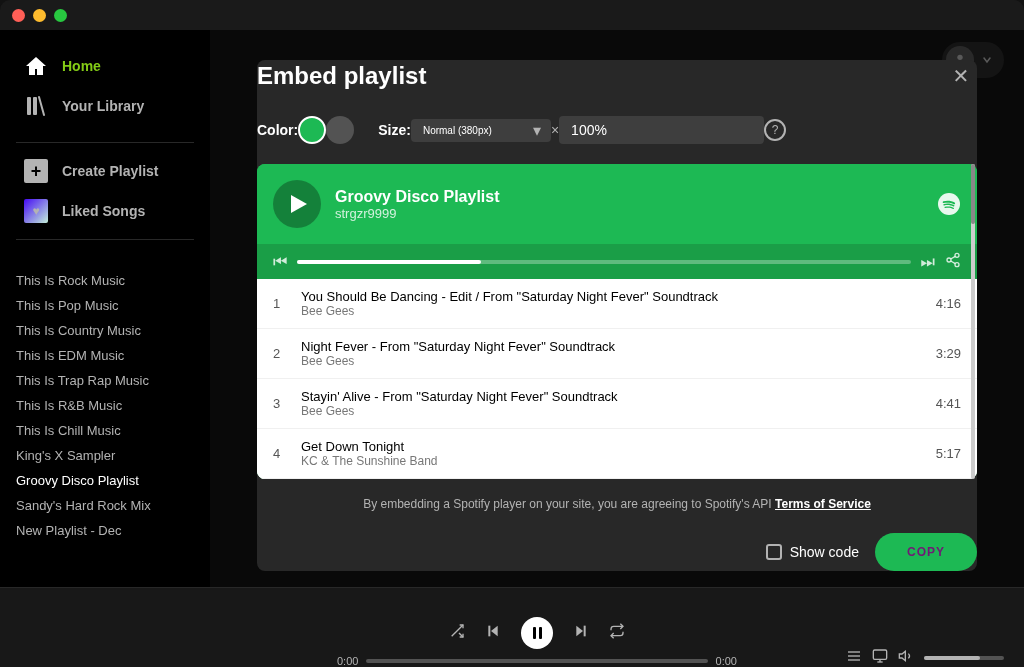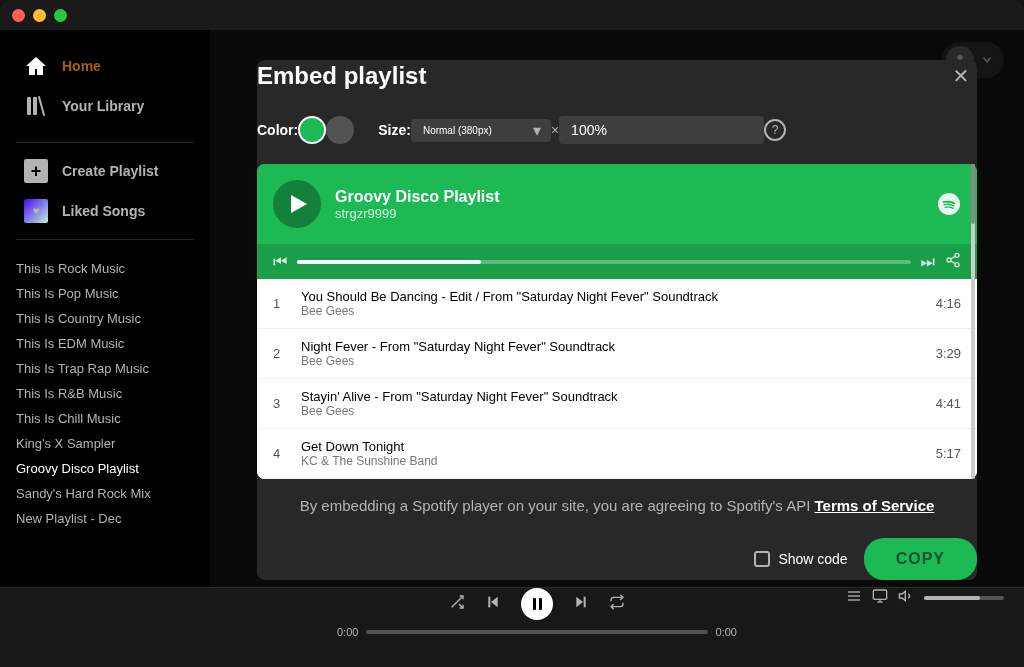--- a/index.html
+++ b/index.html
@@ -69,21 +69,21 @@
       align-items: center;
       gap: 14px;
       padding: 8px 16px;
       color: #b3b3b3;
       font-size: 14px;
       font-weight: 600;
       cursor: pointer;
       border-radius: 4px;
       margin: 0 8px;
     }
-    .sidebar-nav-item.active { color: #a16207; }
+    .sidebar-nav-item.active { color: #84cc16; }
 
     .sidebar-icon {
       width: 24px;
       height: 24px;
       display: flex;
       align-items: center;
       justify-content: center;
       flex-shrink: 0;
     }
 
@@ -132,21 +132,21 @@
       width: 24px; height: 24px;
       background: linear-gradient(135deg, #450af5, #c4efd9);
       border-radius: 2px;
       display: flex;
       align-items: center;
       justify-content: center;
       font-size: 12px;
     }
 
     .sidebar-playlist-list {
-      margin-top: 8px;
+      margin-top: 20px;
       padding: 0 16px;
     }
     .sidebar-playlist-item {
       padding: 5px 0;
       color: #b3b3b3;
       font-size: 13px;
       cursor: pointer;
       white-space: nowrap;
       overflow: hidden;
       text-overflow: ellipsis;
@@ -468,21 +468,21 @@
     }
     .scroll-thumb {
       width: 4px;
       height: 60px;
       background: #888;
       border-radius: 2px;
     }
 
     
     .terms-text {
-      font-size: 15px;
+      font-size: 12px;
       color: #b3b3b3;
       text-align: center;
       margin-bottom: 20px;
       line-height: 1.5;
     }
     .terms-link {
       color: #fff;
       font-weight: 700;
       text-decoration: underline;
       cursor: pointer;
@@ -509,22 +509,22 @@
       width: 16px; height: 16px;
       border: 2px solid #b3b3b3;
       border-radius: 3px;
       background: transparent;
       cursor: pointer;
       flex-shrink: 0;
     }
 
     .copy-btn {
       background: #1db954;
-      color: #14532d;
-      font-size: 16px;
+      color: #701a75;
+      font-size: 12px;
       font-weight: 700;
       border: none;
       border-radius: 20px;
       padding: 12px 32px;
       cursor: pointer;
       letter-spacing: 1px;
     }
 
     .playlist-title-bg {
       position: absolute;
@@ -535,21 +535,21 @@
       color: #fff;
       opacity: 0.15;
     }
 
     
     .player-bar {
       height: 80px;
       background: #181818;
       border-top: 1px solid #282828;
       display: flex;
-      align-items: flex-start;
+      align-items: flex-end;
       padding: 0 20px;
       flex-shrink: 0;
     }
 
     .player-bar-left {
       width: 250px;
       display: flex;
       align-items: center;
       gap: 10px;
     }

